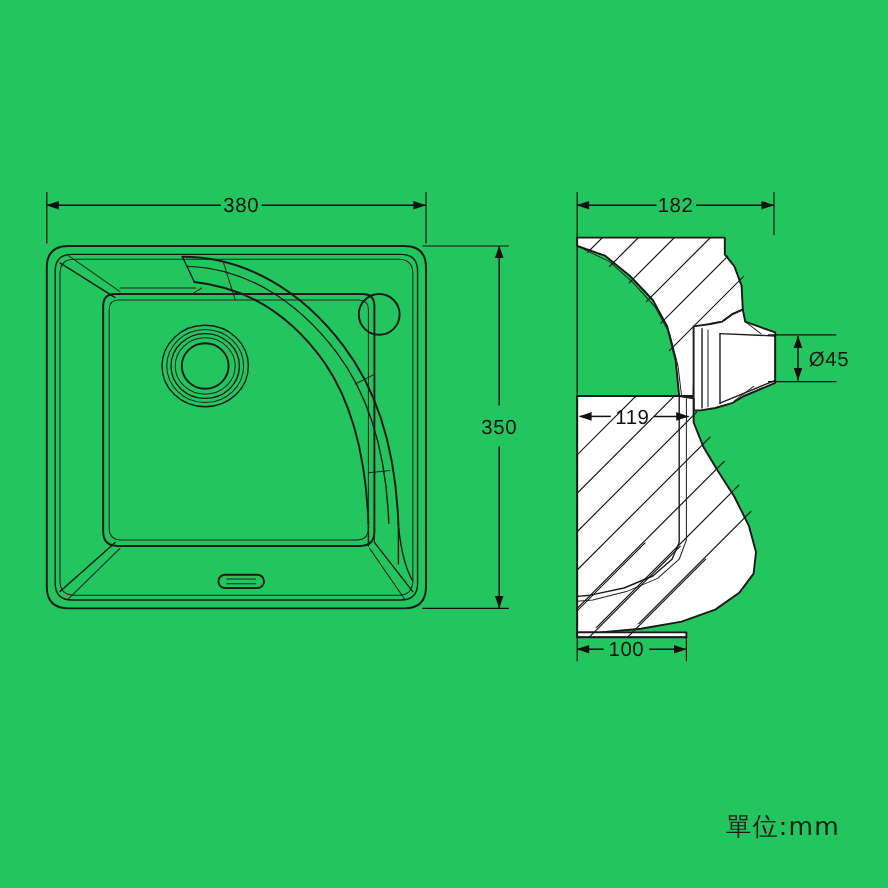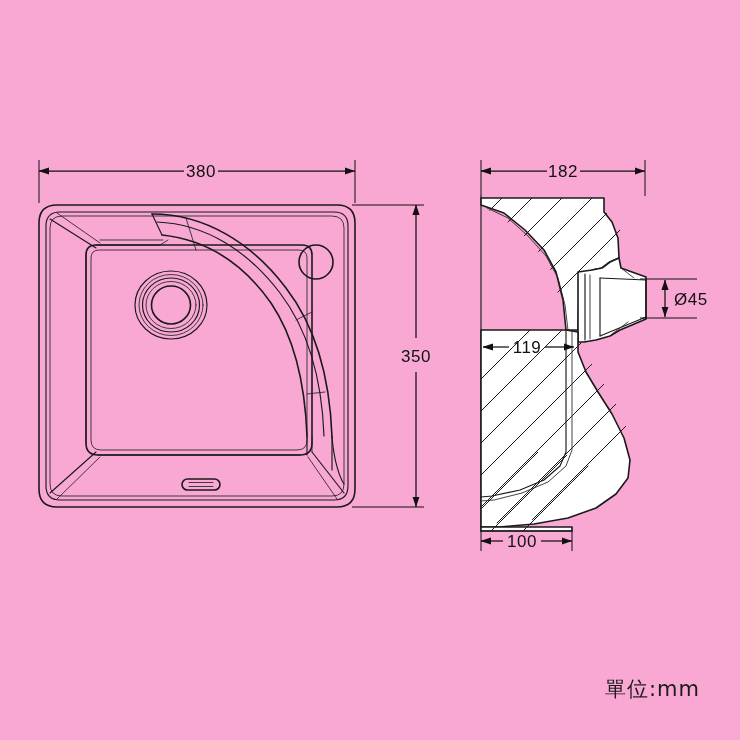--- a/index.html
+++ b/index.html
@@ -12,21 +12,21 @@
     height: 740px;
     font-family: "Liberation Sans", sans-serif;
     overflow: hidden;
     position: relative;
   }
   #drawing-sheet {
     position: absolute;
     left: 0; top: 0;
     width: 740px;
     height: 740px;
-    background: #f9a8d4;
+    background: #22c55e;
   }
   svg.tech-drawing {
     display: block;
     width: 740px;
     height: 740px;
   }
   .outline {
     fill: none;
     stroke: #1a1a1a;
     stroke-width: 1.6;

